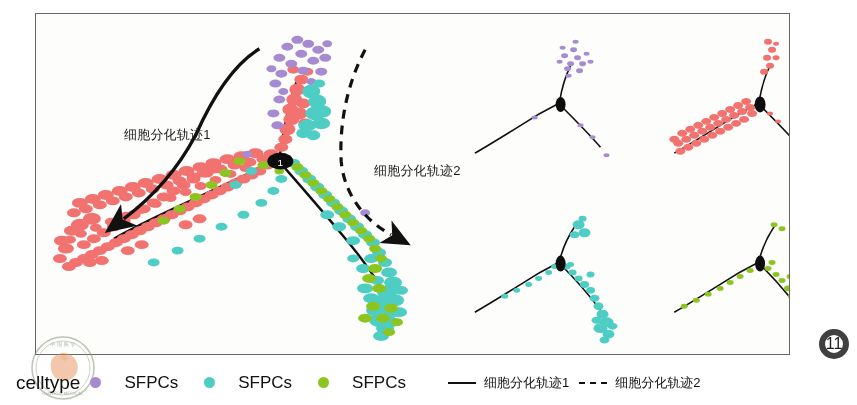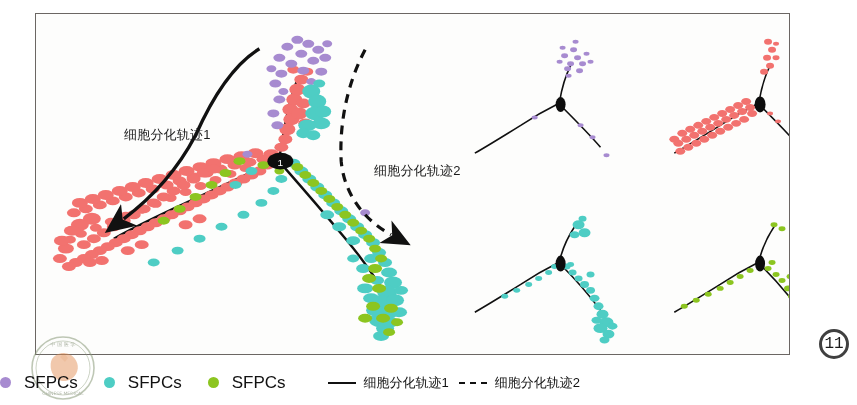--- a/index.html
+++ b/index.html
@@ -22,43 +22,43 @@
   .traj-label{
     position:absolute;font-size:13px;color:#1a1a1a;white-space:nowrap;
     letter-spacing:.2px;
   }
   #traj1-label{left:88px;top:112px;}
   #traj2-label{left:338px;top:148px;}
 
   
   .fig-badge{
     position:absolute;right:8px;top:329px;
-    width:30px;height:30px;border:3px solid #404040;border-radius:50%;
+    width:30px;height:30px;border:6px solid #404040;border-radius:50%;
     display:flex;align-items:center;justify-content:center;
-    font-size:16px;color:#1b1b1b;font-family:Liberation Mono, monospace;
+    font-size:16px;color:#1b1b1b;font-family:Liberation Sans, sans-serif;
     box-sizing:border-box;
   }
 
   
   .watermark{
     position:absolute;left:30px;top:335px;width:66px;height:66px;
     opacity:.55;pointer-events:none;
   }
 
   
   .legend-bar{
     position:absolute;left:0;top:360px;width:857px;height:45px;
     display:flex;align-items:center;
   }
   .legend-title{
     font-size:19px;color:#111;margin-left:16px;margin-right:10px;
     white-space:nowrap;
   }
   .legend-items{display:flex;align-items:center;gap:26px;}
-  .legend-item{display:flex;align-items:center;gap:13px;}
+  .legend-item{display:flex;align-items:center;gap:23px;}
   .legend-dot{width:11px;height:11px;border-radius:50%;display:block;}
   .legend-label{font-size:17px;color:#111;white-space:nowrap;}
 
   .line-legend{display:flex;align-items:center;gap:10px;margin-left:42px;}
   .line-legend-item{display:flex;align-items:center;gap:8px;}
   .line-sample{width:28px;height:0;border-top:2px solid #111;display:block;}
   .line-sample.dashed{border-top:2px dashed #111;}
   .line-legend-label{font-size:13px;color:#111;white-space:nowrap;}
 </style>
 </head>
@@ -481,20 +481,21 @@
     <circle cx="33" cy="33" r="27" fill="none" stroke="#8a9a7a" stroke-width="0.8"></circle>
     <path d="M22,24 C26,18 34,16 41,20 C47,24 50,32 46,39 C42,46 33,48 27,44 C21,40 19,30 22,24 Z" fill="#e08a4e" opacity="0.85"></path>
     <path d="M30,22 L34,18 L38,23 L35,27 Z" fill="#e08a4e"></path>
     <text x="33" y="11" text-anchor="middle" font-size="5" fill="#6d7a5e" font-family="DejaVu Sans, sans-serif">中 国 医 学</text>
     <text x="33" y="60" text-anchor="middle" font-size="4.5" fill="#6d7a5e" font-family="DejaVu Sans, sans-serif">CHINESE MEDICAL</text>
   </svg>
 
   <div class="fig-badge">11</div>
 
   <div class="legend-bar">
+    <span class="legend-title">celltype</span>
 
     <div class="legend-items">
       <div class="legend-item">
         <span class="legend-dot" style="background:#a78bd0"></span>
         <span class="legend-label">SFPCs</span>
       </div>
       <div class="legend-item">
         <span class="legend-dot" style="background:#4ecdc4"></span>
         <span class="legend-label">SFPCs</span>
       </div>

